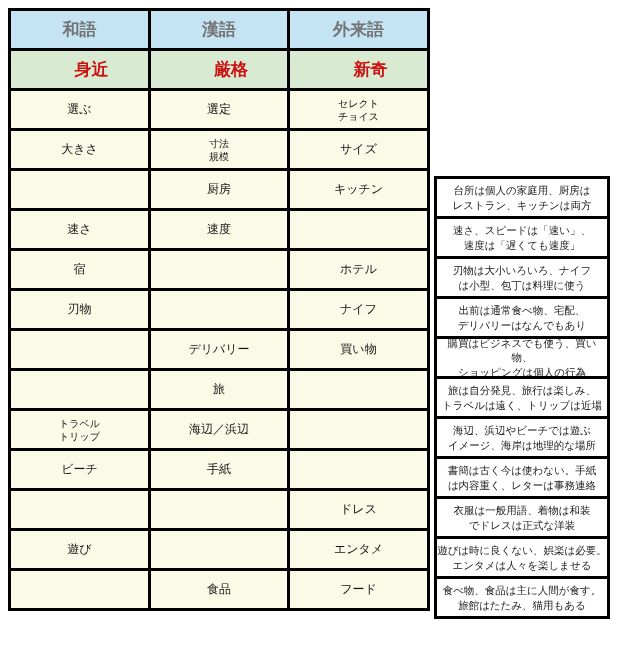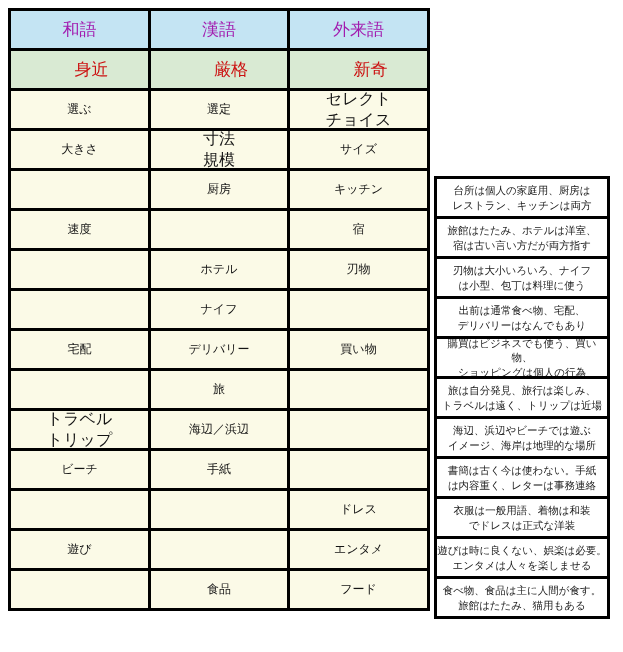--- a/index.html
+++ b/index.html
@@ -36,33 +36,33 @@
     justify-content: center;
     text-align: center;
     font-size: 12px;
     color: #141414;
     white-space: pre-line;
     line-height: 1.15;
     overflow: hidden;
   }
   .main-table .cell.hdr {
     background: var(--header-bg, #C4E4F3);
-    font-weight: normal;
+    font-weight: bold;
     font-size: 17px;
-    color: #a21caf;
+    color: #737373;
   }
   .main-table .cell.cat {
     background: var(--category-bg, #D9EAD3);
-    font-weight: normal;
+    font-weight: bold;
     font-size: 17px;
     color: var(--category-text, #CC1111);
     padding-left: 24px;
   }
   .main-table .cell.small {
-    font-size: 16px;
+    font-size: 10px;
     line-height: 1.3;
   }
   
   .notes-col {
     position: absolute;
     left: 434px;
     top: 176px;
     display: flex;
     flex-direction: column;
   }
@@ -100,30 +100,30 @@
       <div class="cell">選定</div>
       <div class="cell small">セレクト
 チョイス</div>
       <div class="cell">大きさ</div>
       <div class="cell small">寸法
 規模</div>
       <div class="cell">サイズ</div>
       <div class="cell"></div>
       <div class="cell">厨房</div>
       <div class="cell">キッチン</div>
+      <div class="cell">速さ</div>
       <div class="cell">速度</div>
       <div class="cell"></div>
       <div class="cell">宿</div>
       <div class="cell"></div>
       <div class="cell">ホテル</div>
       <div class="cell">刃物</div>
       <div class="cell"></div>
       <div class="cell">ナイフ</div>
       <div class="cell"></div>
-      <div class="cell">宅配</div>
       <div class="cell">デリバリー</div>
       <div class="cell">買い物</div>
       <div class="cell"></div>
       <div class="cell">旅</div>
       <div class="cell"></div>
       <div class="cell small">トラベル
 トリップ</div>
       <div class="cell">海辺／浜辺</div>
       <div class="cell"></div>
       <div class="cell">ビーチ</div>
@@ -135,22 +135,22 @@
       <div class="cell">遊び</div>
       <div class="cell"></div>
       <div class="cell">エンタメ</div>
       <div class="cell"></div>
       <div class="cell">食品</div>
       <div class="cell">フード</div>
     </div>
   <div class="notes-col" id="notes-col">
       <div class="note-box">台所は個人の家庭用、厨房は
 レストラン、キッチンは両方</div>
-      <div class="note-box">旅館はたたみ、ホテルは洋室、
-宿は古い言い方だが両方指す</div>
+      <div class="note-box">速さ、スピードは「速い」、
+速度は「遅くても速度」</div>
       <div class="note-box">刃物は大小いろいろ、ナイフ
 は小型、包丁は料理に使う</div>
       <div class="note-box">出前は通常食べ物、宅配、
 デリバリーはなんでもあり</div>
       <div class="note-box">購買はビジネスでも使う、買い物、
 ショッピングは個人の行為</div>
       <div class="note-box">旅は自分発見、旅行は楽しみ、
 トラベルは遠く、トリップは近場</div>
       <div class="note-box">海辺、浜辺やビーチでは遊ぶ
 イメージ、海岸は地理的な場所</div>

